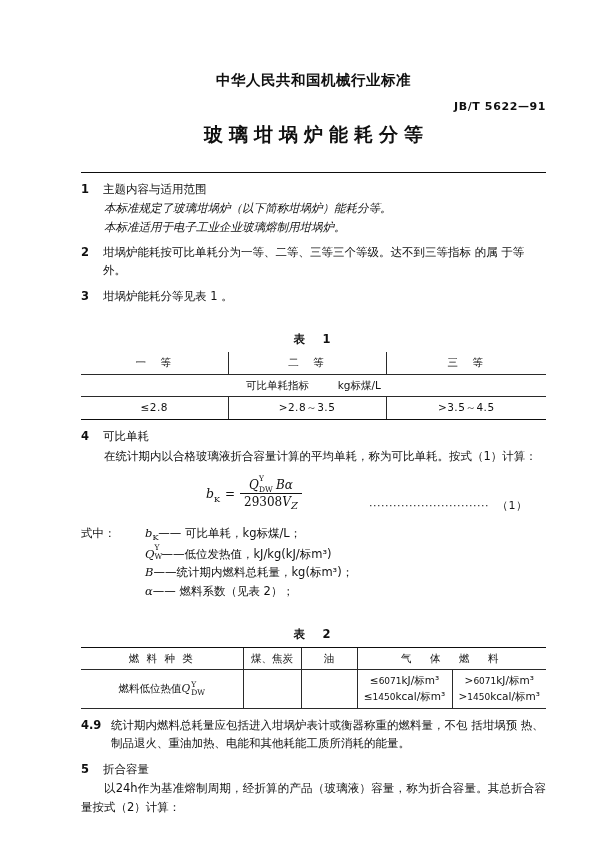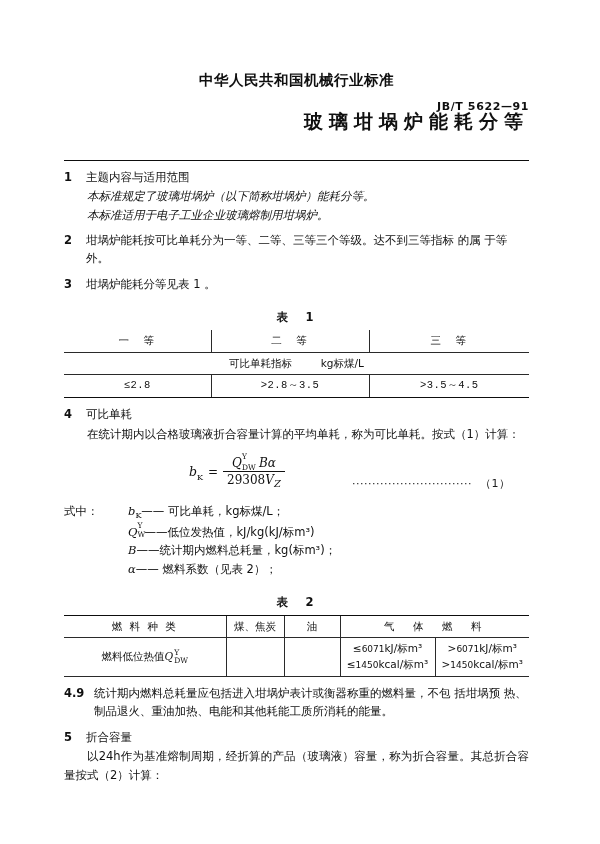--- a/index.html
+++ b/index.html
@@ -17,21 +17,21 @@
   }
   .page {
     position: absolute;
     left: 0; top: 0;
     width: 600px;
     height: 844px;
     box-sizing: border-box;
   }
   .content {
     position: absolute;
-    left: 64px;
+    left: 81px;
     top: 0;
     width: 465px;
   }
 
   
   .std-org {
     text-align: center;
     font-size: 14.5px;
     font-weight: bold;
     letter-spacing: 0.5px;
@@ -40,27 +40,27 @@
   }
   .std-no {
     text-align: right;
     font-size: 11px;
     font-weight: bold;
     letter-spacing: 0.6px;
     margin-top: 13px;
     line-height: 1;
   }
   .std-title {
-    text-align: right;
+    text-align: center;
     font-size: 19px;
     font-weight: bold;
     letter-spacing: 6px;
+    margin-top: 12px;
     line-height: 1.1;
     text-indent: 6px;
-    font-family: Liberation Serif, serif;
   }
   .rule-top {
     margin-top: 28px;
     height: 0;
     border-top: 1.6px solid #0d0d0d;
   }
 
   
   .clause {
     display: flex;
@@ -84,21 +84,21 @@
     text-align: justify;
   }
   .para.tight { margin-top: 0; font-style: italic; }
 
   
   .tbl-caption {
     text-align: center;
     font-size: 11.5px;
     font-weight: bold;
     letter-spacing: 3px;
-    margin-top: 16px;
+    margin-top: 26px;
     margin-bottom: 5px;
   }
   table.doc {
     width: 465px;
     border-collapse: collapse;
     font-size: 10.5px;
     table-layout: fixed;
   }
   table.doc td {
     text-align: center;
@@ -106,21 +106,21 @@
     padding: 3px 2px;
     line-height: 1.5;
   }
   .bd-top-thick { border-top: 1.6px solid #0d0d0d; }
   .bd-bot-thick { border-bottom: 1.6px solid #0d0d0d; }
   .bd-bot-thin  { border-bottom: 0.9px solid #2a2a2a; }
   .bd-left      { border-left: 0.9px solid #2a2a2a; }
 
   .cell-head { letter-spacing: 2px; }
   .cell-wide { letter-spacing: 4px; }
-  .num { letter-spacing: 0.5px; font-family: Liberation Mono, monospace; }
+  .num { letter-spacing: 0.5px; }
 
   
   .formula-row {
     position: relative;
     height: 44px;
     margin-top: 10px;
   }
   .formula {
     position: absolute;
     left: 125px;

